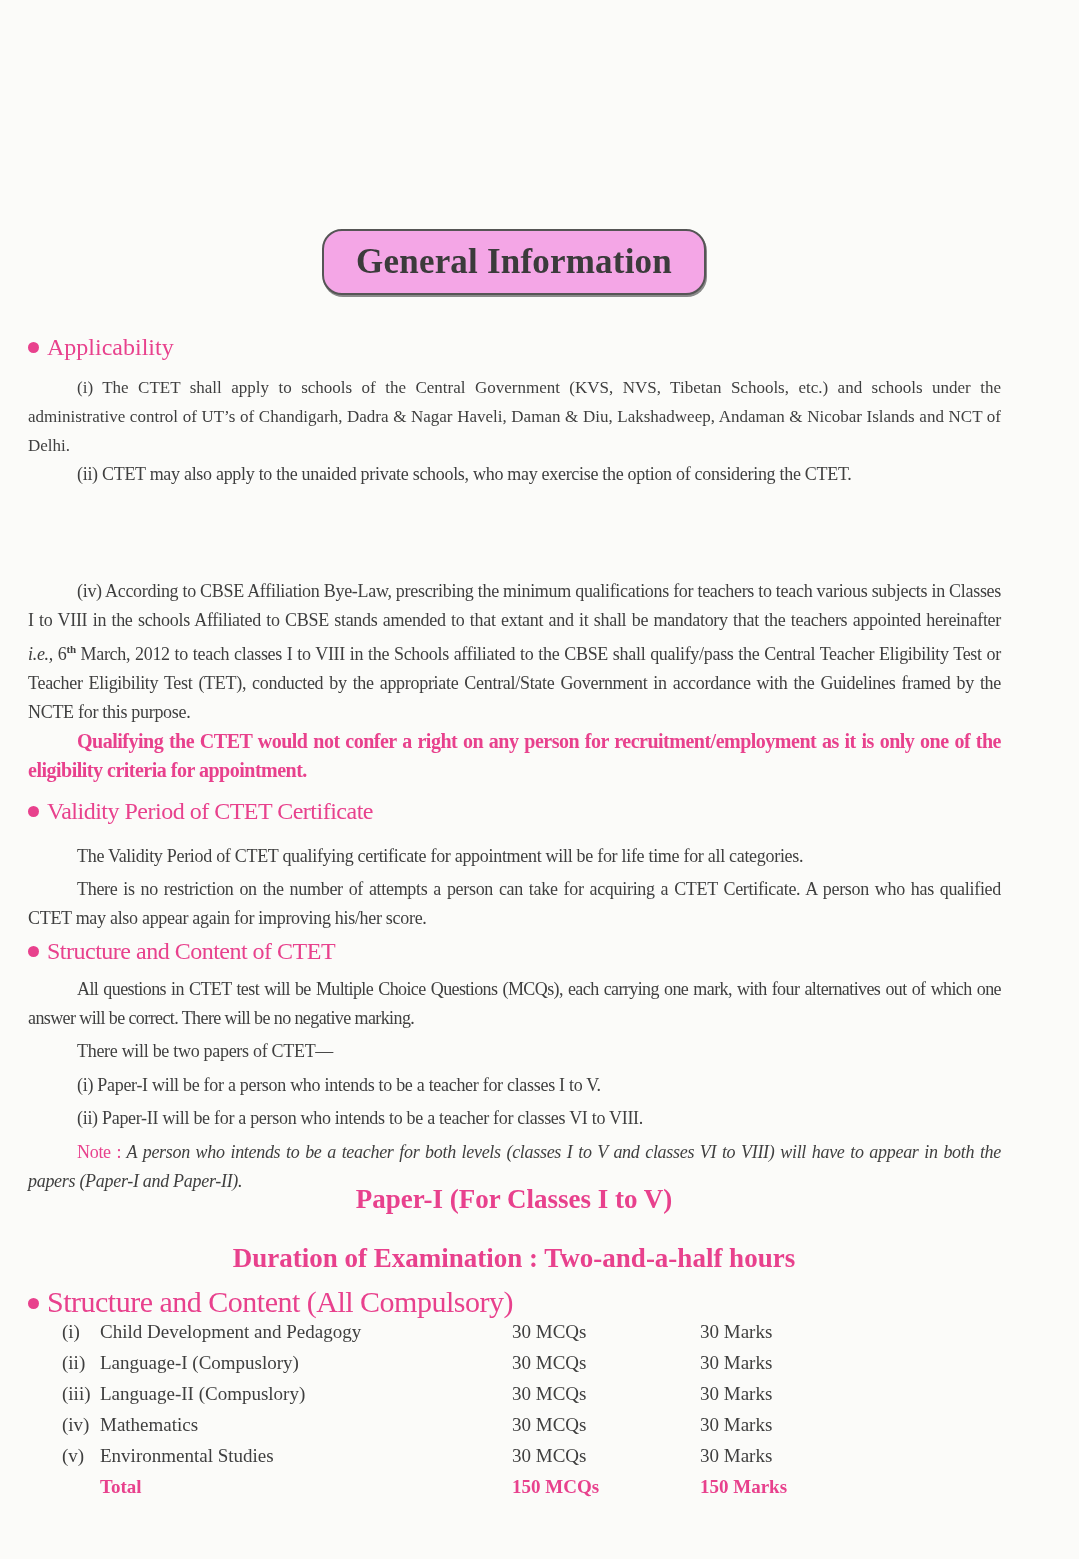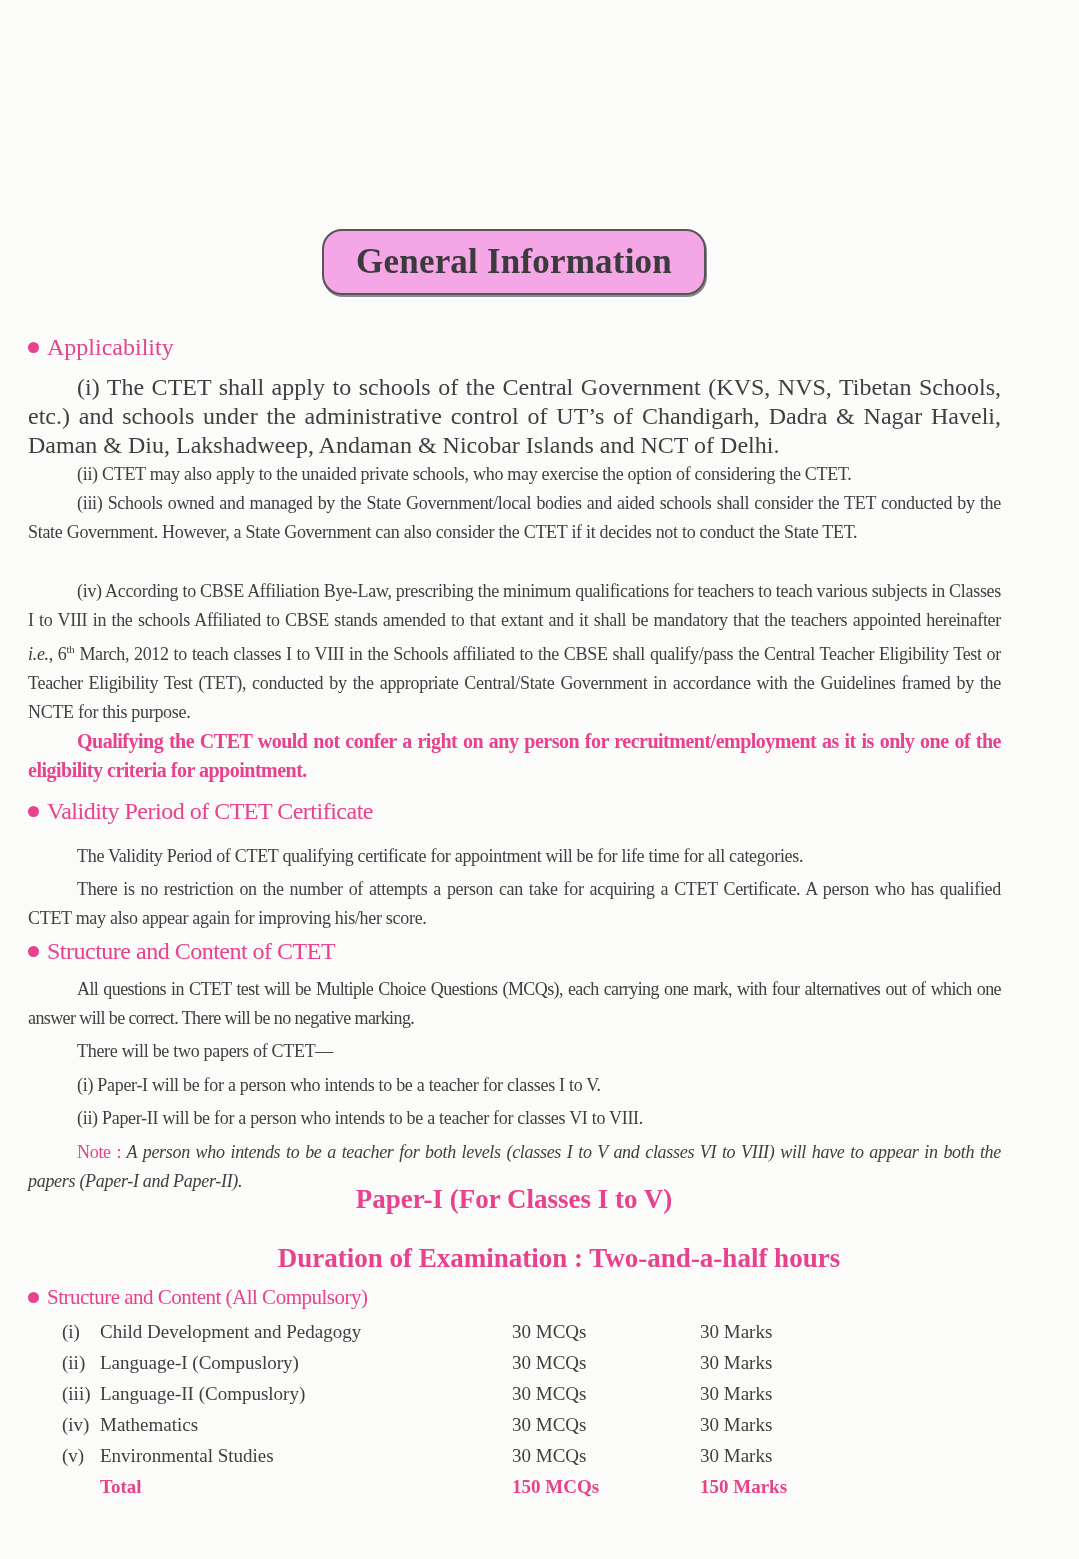--- a/index.html
+++ b/index.html
@@ -33,78 +33,77 @@
       color: #e8418d;
       font-weight: normal;
       font-size: 24px;
       white-space: nowrap;
     }
     .heading .bullet { display: inline-block; width: 11px; height: 11px; border-radius: 50%; background: #e8418d; margin-right: 8px; vertical-align: middle; position: relative; top: -2px; }
     .para {
       position: absolute;
       left: 28px;
       width: 973px;
-      font-size: 24px;
+      font-size: 17px;
       line-height: 29px;
       text-align: justify;
       color: #3f3f3f;
     }
     .para.indent { text-indent: 49px; }
     .narrow { font-size: 18px; letter-spacing: -0.3px; }
     .pink-bold { color: #e8418d; font-weight: bold; font-size: 20px; letter-spacing: -0.5px; }
     .note-label { color: #e8418d; font-style: normal; }
     .italic { font-style: italic; }
     .center-title {
       position: absolute; left: 0; width: 1028px; text-align: center;
       color: #e8418d; font-weight: bold; font-size: 27px;
     }
     .row { position: absolute; left: 62px; width: 800px; height: 30px; font-size: 19px; color: #3f3f3f; }
     .row .num { position: absolute; left: 0; }
     .row .subj { position: absolute; left: 38px; }
     .row .mcq { position: absolute; left: 450px; }
     .row .marks { position: absolute; left: 638px; }
     .row.total { color: #e8418d; font-weight: bold; }
-    sup { font-size: 11px; }
+    sup { font-size: 11px; font-weight: bold; }
   </style>
 </head>
 <body>
 
 <div class="page">
 
   <div class="title-box">
     <span>General Information</span>
   </div>
 
   <div class="heading" style="top:334px;">
     <span class="bullet"></span><span>Applicability</span>
   </div>
   <div class="para indent" style="top:373px;">(i) The CTET shall apply to schools of the Central Government (KVS, NVS, Tibetan Schools, etc.) and schools under the administrative control of UT’s of Chandigarh, Dadra &amp; Nagar Haveli, Daman &amp; Diu, Lakshadweep, Andaman &amp; Nicobar Islands and NCT of Delhi.</div>
   <div class="para indent narrow" style="top:460px;">(ii) CTET may also apply to the unaided private schools, who may exercise the option of considering the CTET.</div>
-  <div class="para indent narrow" style="top:489px;">(iii) Schools owned and managed by the State Government/local bodies and aided schools shall consider the TET conducted by the State Government. However, a State Government can also consider the CTET if it decides not to conduct the State TET.</div>
   <div class="para indent narrow" style="top:577px;"><span>(iv) According to CBSE Affiliation Bye-Law, prescribing the minimum qualifications for teachers to teach various subjects in Classes I to VIII in the schools Affiliated to CBSE stands amended to that extant and it shall be mandatory that the teachers appointed hereinafter </span><span class="italic">i.e.,</span><span> 6</span><sup>th</sup><span> March, 2012 to teach classes I to VIII in the Schools affiliated to the CBSE shall qualify/pass the Central Teacher Eligibility Test or Teacher Eligibility Test (TET), conducted by the appropriate Central/State Government in accordance with the Guidelines framed by the NCTE for this purpose.</span></div>
   <div class="para indent pink-bold" style="top:727px;">Qualifying the CTET would not confer a right on any person for recruitment/employment as it is only one of the eligibility criteria for appointment.</div>
 
   <div class="heading" style="top:798px; letter-spacing:-0.5px;">
     <span class="bullet"></span><span>Validity Period of CTET Certificate</span>
   </div>
   <div class="para indent narrow" style="top:842px;">The Validity Period of CTET qualifying certificate for appointment will be for life time for all categories.</div>
   <div class="para indent narrow" style="top:875px;">There is no restriction on the number of attempts a person can take for acquiring a CTET Certificate. A person who has qualified CTET may also appear again for improving his/her score.</div>
 
   <div class="heading" style="top:938px; letter-spacing:-0.5px;">
     <span class="bullet"></span><span>Structure and Content of CTET</span>
   </div>
   <div class="para indent narrow" style="top:975px; letter-spacing:-0.6px;">All questions in CTET test will be Multiple Choice Questions (MCQs), each carrying one mark, with four alternatives out of which one answer will be correct. There will be no negative marking.</div>
   <div class="para indent narrow" style="top:1037px;">There will be two papers of CTET—</div>
   <div class="para indent narrow" style="top:1071px;">(i) Paper-I will be for a person who intends to be a teacher for classes I to V.</div>
   <div class="para indent narrow" style="top:1104px;">(ii) Paper-II will be for a person who intends to be a teacher for classes VI to VIII.</div>
   <div class="para indent narrow" style="top:1138px;"><span class="note-label">Note :</span><span class="italic"> A person who intends to be a teacher for both levels (classes I to V and classes VI to VIII) will have to appear in both the papers (Paper-I and Paper-II).</span></div>
 
   <div class="center-title" style="top:1184px;">Paper-I (For Classes I to V)</div>
-  <div class="center-title" style="top:1243px;padding-left:45px;">Duration of Examination : Two-and-a-half hours</div>
-  <div class="heading" style="top:1285px; font-size:21px; letter-spacing:-0.5px;">
+  <div class="center-title" style="top:1243px;">Duration of Examination : Two-and-a-half hours</div>
+  <div class="heading" style="top:1285px; font-size:30px; letter-spacing:-0.5px;">
     <span class="bullet"></span><span>Structure and Content (All Compulsory)</span>
   </div>
 
   <div>
     <div class="row" style="top:1321px;">
       <span class="num">(i)</span>
       <span class="subj">Child Development and Pedagogy</span>
       <span class="mcq">30 MCQs</span>
       <span class="marks">30 Marks</span>
     </div>

